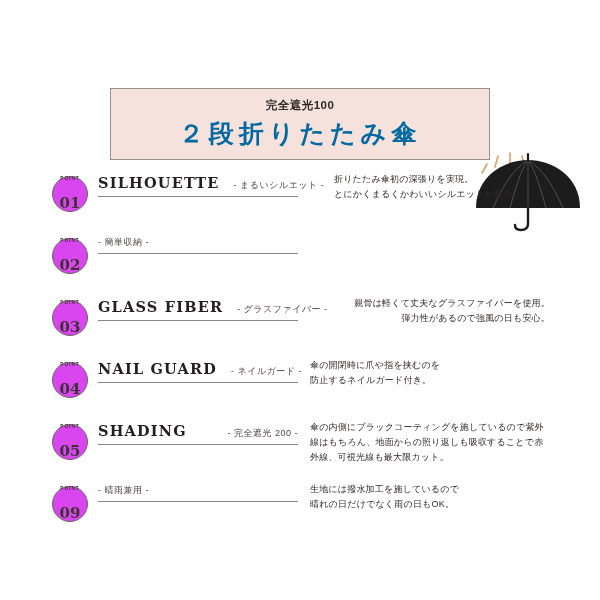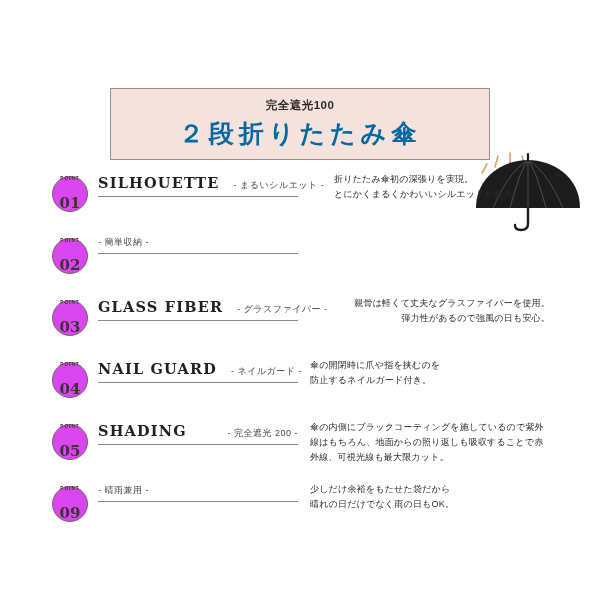--- a/index.html
+++ b/index.html
@@ -262,18 +262,18 @@
       <div class="badge">
         <span class="badge-top">POINT</span>
         <span class="badge-num">09</span>
       </div>
       <div class="mid">
         <div class="mid-head">
           <span class="jp">- 晴雨兼用 -</span>
         </div>
         <div class="rule"></div>
       </div>
-      <div class="desc" style="white-space: pre-line;">少しだけ余裕をもたせた袋だから
+      <div class="desc" style="white-space: pre-line;">生地には撥水加工を施しているので
 晴れの日だけでなく雨の日もOK。</div>
     </div>
 
   </div>
 </div>
 
 </body></html>

